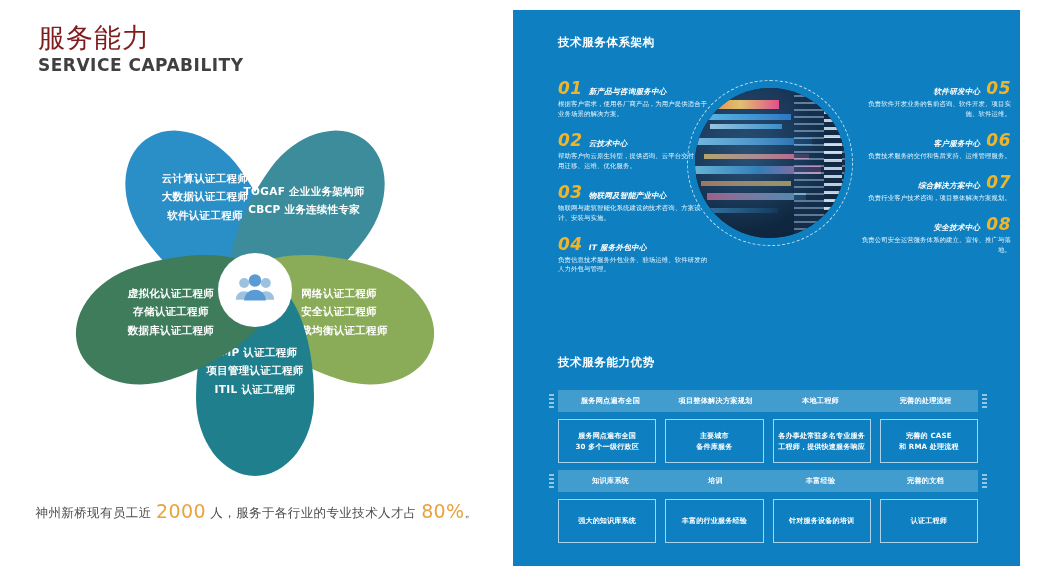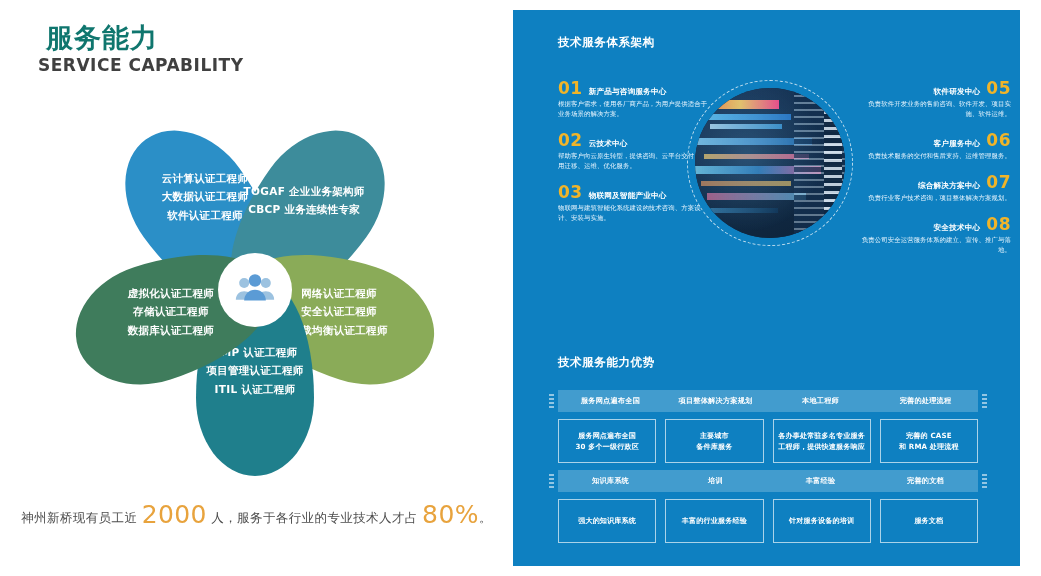--- a/index.html
+++ b/index.html
@@ -10,23 +10,22 @@
     overflow:hidden;
     position:relative;
   }
   .page{position:absolute;inset:0;}
 
   
   .left{position:absolute;left:0;top:0;width:513px;height:576px;background:#fff;}
 
   .title-block{position:absolute;left:38px;top:22px;}
   .title-cn{
-    font-size:27px;color:#0f766e;letter-spacing:1px;line-height:1.15;
-    font-weight:700;
-    margin-left:8px;
+    font-size:27px;color:#7f1d1d;letter-spacing:1px;line-height:1.15;
+    font-weight:400;
   }
   .title-en{
     font-size:17px;color:#404040;font-weight:bold;letter-spacing:0.5px;
     margin-top:2px;
   }
 
   
   .flower{position:absolute;left:30px;top:95px;width:450px;height:390px;}
   .petal{
     position:absolute;left:50%;top:50%;
@@ -60,40 +59,40 @@
     margin-left:-37px;margin-top:-37px;border-radius:50%;
     background:#ffffff;z-index:5;
     display:flex;align-items:center;justify-content:center;
   }
   .hub svg{width:40px;height:30px;}
 
   .stat{
     position:absolute;left:0;right:0;top:500px;text-align:center;
     font-size:12.5px;color:#4d4d4d;letter-spacing:.4px;
   }
-  .stat b{color:#e8a33d;font-size:25px;font-weight:normal;vertical-align:-1px;}
+  .stat b{color:#e8a33d;font-size:19px;font-weight:normal;vertical-align:-1px;}
 
   
   .right{
     position:absolute;left:513px;top:10px;width:507px;height:556px;
     background:#0e80c1;color:#fff;
   }
   .sec-title{
     position:absolute;font-size:11.5px;font-weight:bold;color:#ffffff;
     letter-spacing:.6px;
   }
   .t1{left:45px;top:25px;}
   .t2{left:45px;top:345px;}
 
   .col{position:absolute;width:150px;}
   .colL{left:45px;top:70px;}
   .colR{left:348px;top:70px;text-align:right;}
 
   .item{margin-bottom:12px;position:relative;}
-  .item .head{display:flex;align-items:baseline;gap:6px;}
+  .item .head{display:flex;align-items:baseline;gap:6px;font-style:italic;}
   .colR .item .head{justify-content:flex-end;}
   .num{font-size:17px;font-weight:bold;color:#f0b429;line-height:1;letter-spacing:.5px;}
   .lbl{font-size:7.6px;font-weight:bold;color:#ffffff;letter-spacing:.2px;}
   .desc{
     font-size:6.4px;line-height:1.55;color:#eaf6ff;margin-top:3px;
     letter-spacing:.1px;
   }
 
   
   .photo-wrap{
@@ -224,20 +223,27 @@
           <span class="lbl">云技术中心</span>
         </div>
         <div class="desc">帮助客户向云原生转型，提供咨询、云平台交付、应用迁移、运维、优化服务。</div>
       </div>
       <div class="item">
         <div class="head">
           <span class="num">03</span>
           <span class="lbl">物联网及智能产业中心</span>
         </div>
         <div class="desc">物联网与建筑智能化系统建设的技术咨询、方案设计、安装与实施。</div>
+      </div>
+      <div class="item">
+        <div class="head">
+          <span class="num">04</span>
+          <span class="lbl">IT 服务外包中心</span>
+        </div>
+        <div class="desc">负责信息技术服务外包业务、驻场运维、软件研发的人力外包与管理。</div>
       </div>
     </div>
 
     <div class="col colR">
       <div class="item">
         <div class="head">
           <span class="lbl">软件研发中心</span>
           <span class="num">05</span>
         </div>
         <div class="desc">负责软件开发业务的售前咨询、软件开发、项目实施、软件运维。</div>
@@ -307,18 +313,18 @@
       <div class="thead">
         <div class="th">知识库系统</div>
         <div class="th">培训</div>
         <div class="th">丰富经验</div>
         <div class="th">完善的文档</div>
       </div>
       <div class="tbody">
         <div class="cell">强大的知识库系统</div>
         <div class="cell">丰富的行业服务经验</div>
         <div class="cell">针对服务设备的培训</div>
-        <div class="cell">服务文档</div>
+        <div class="cell">认证工程师</div>
       </div>
     </div>
 
   </div>
 </div>
 
 </body></html>

